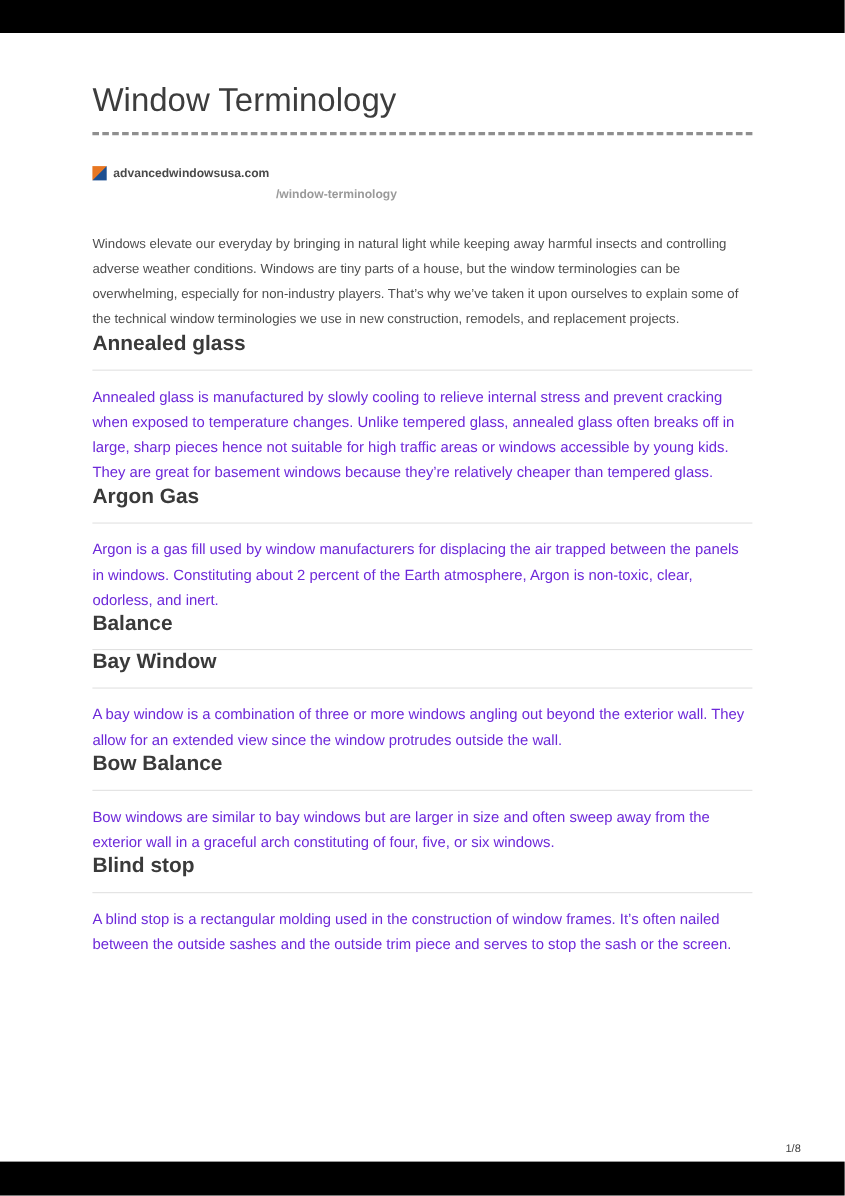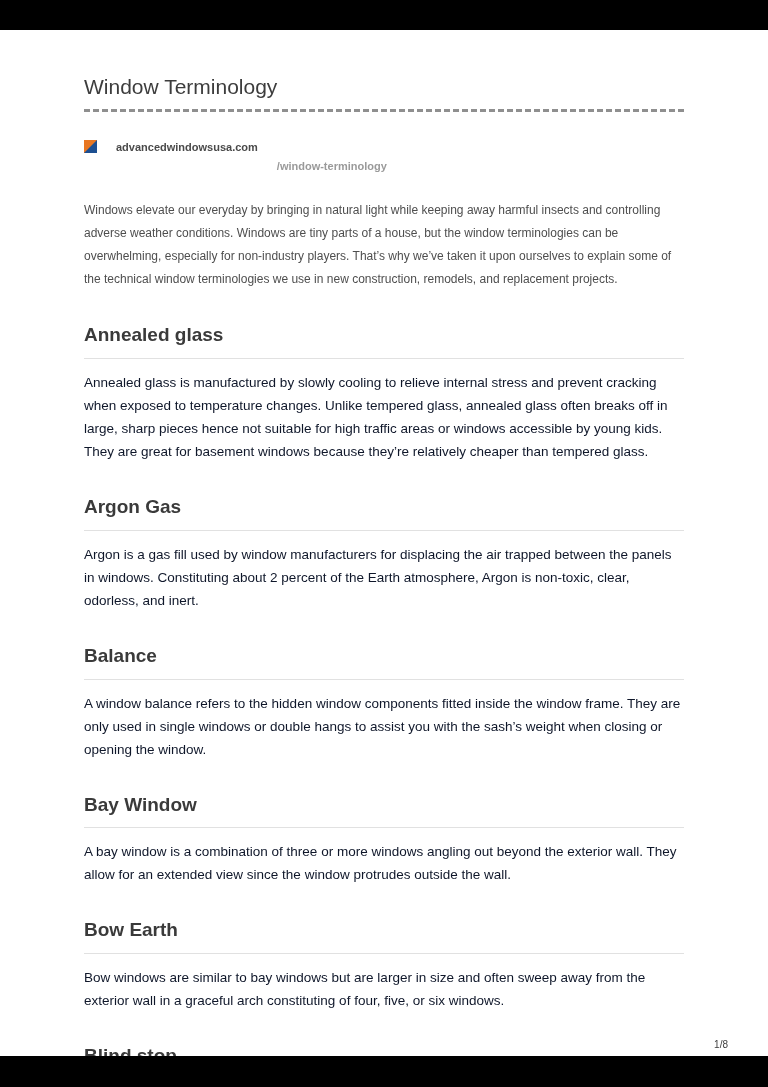--- a/index.html
+++ b/index.html
@@ -24,35 +24,35 @@
 
   .page-content {
     position: absolute;
     top: 30px;
     left: 0;
     width: 768px;
     padding: 44px 84px 0 84px;
   }
 
   .doc-title {
-    font-size: 21px;
+    font-size: 30px;
     font-weight: 400;
     color: #3d3d3d;
     line-height: 1.2;
   }
   .dashed-sep {
     margin-top: 10px;
     height: 0;
     border-top: 3px dashed #8f8f8f;
   }
   .source-row {
     margin-top: 9px;
     display: flex;
     align-items: center;
-    gap: 19px;
+    gap: 6px;
     text-decoration: none;
     cursor: pointer;
   }
   .favicon {
     width: 13px;
     height: 13px;
     flex: 0 0 13px;
     background: linear-gradient(135deg, #e87722 0%, #e87722 48%, #1d4f91 52%, #1d4f91 100%);
   }
   .source-domain {
@@ -67,36 +67,36 @@
     margin-top: 39px;
   }
 
   .intro {
     margin-top: 27px;
     font-size: 12px;
     line-height: 23px;
     color: #4e4e4e;
   }
 
-  .section { margin-top: 33px; }
+  .section { }
   .section-heading {
     font-size: 19px;
     font-weight: 700;
     color: #3a3a3a;
     line-height: 1.2;
   }
   .section-rule {
     margin-top: 11px;
     border-bottom: 1px solid #e1e1e1;
   }
   .section-body {
     margin-top: 12px;
     font-size: 13.5px;
     line-height: 23px;
-    color: #0f172a;
+    color: #6d28d9;
   }
 
   .page-indicator {
     position: absolute;
     right: 40px;
     bottom: 37px;
     font-size: 10px;
     color: #3d3d3d;
   }
 </style>
@@ -127,31 +127,30 @@
 
   <div class="section">
     <h2 class="section-heading">Argon Gas</h2>
     <div class="section-rule"></div>
     <p class="section-body">Argon is a gas fill used by window manufacturers for displacing the air trapped between the panels in windows. Constituting about 2 percent of the Earth atmosphere, Argon is non-toxic, clear, odorless, and inert.</p>
   </div>
 
   <div class="section">
     <h2 class="section-heading">Balance</h2>
     <div class="section-rule"></div>
-    <p class="section-body">A window balance refers to the hidden window components fitted inside the window frame. They are only used in single windows or double hangs to assist you with the sash’s weight when closing or opening the window.</p>
   </div>
 
   <div class="section">
     <h2 class="section-heading">Bay Window</h2>
     <div class="section-rule"></div>
     <p class="section-body">A bay window is a combination of three or more windows angling out beyond the exterior wall. They allow for an extended view since the window protrudes outside the wall.</p>
   </div>
 
   <div class="section">
-    <h2 class="section-heading">Bow Earth</h2>
+    <h2 class="section-heading">Bow Balance</h2>
     <div class="section-rule"></div>
     <p class="section-body">Bow windows are similar to bay windows but are larger in size and often sweep away from the exterior wall in a graceful arch constituting of four, five, or six windows.</p>
   </div>
 
   <div class="section">
     <h2 class="section-heading">Blind stop</h2>
     <div class="section-rule"></div>
     <p class="section-body">A blind stop is a rectangular molding used in the construction of window frames. It’s often nailed between the outside sashes and the outside trim piece and serves to stop the sash or the screen.</p>
   </div>
 

